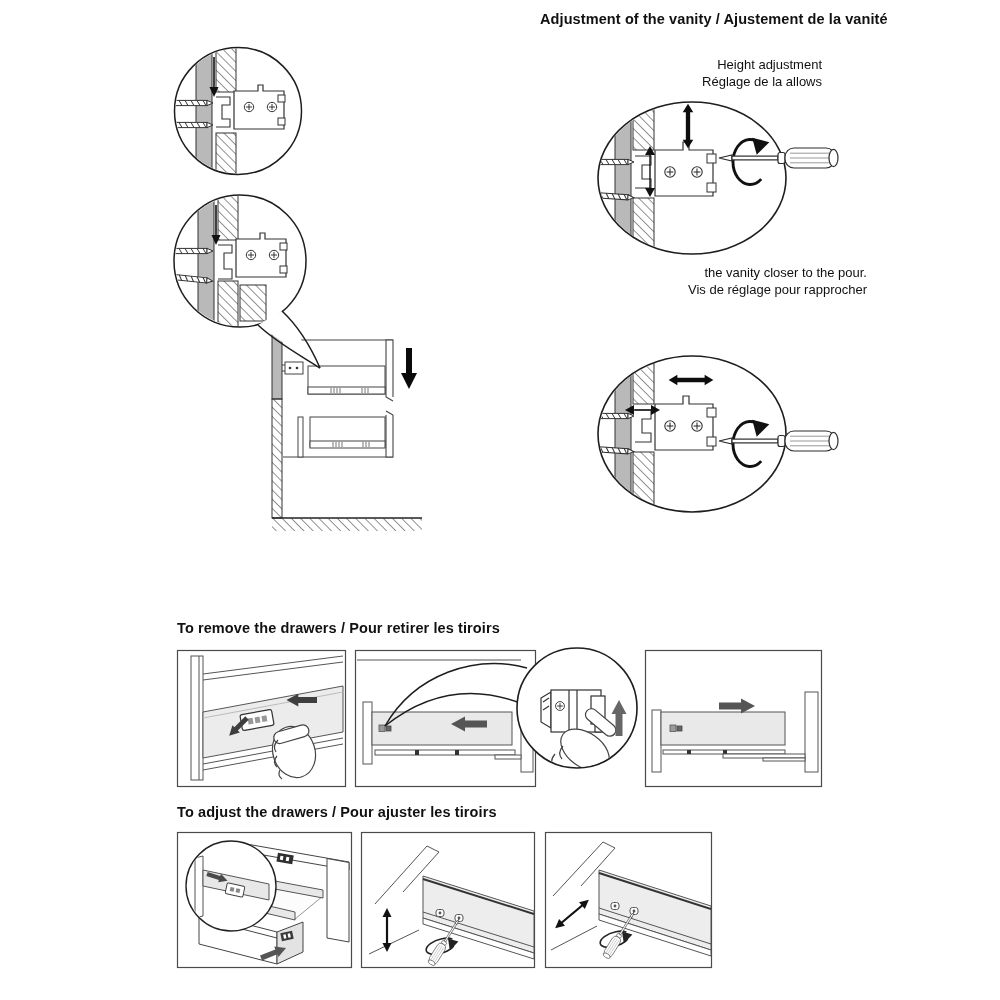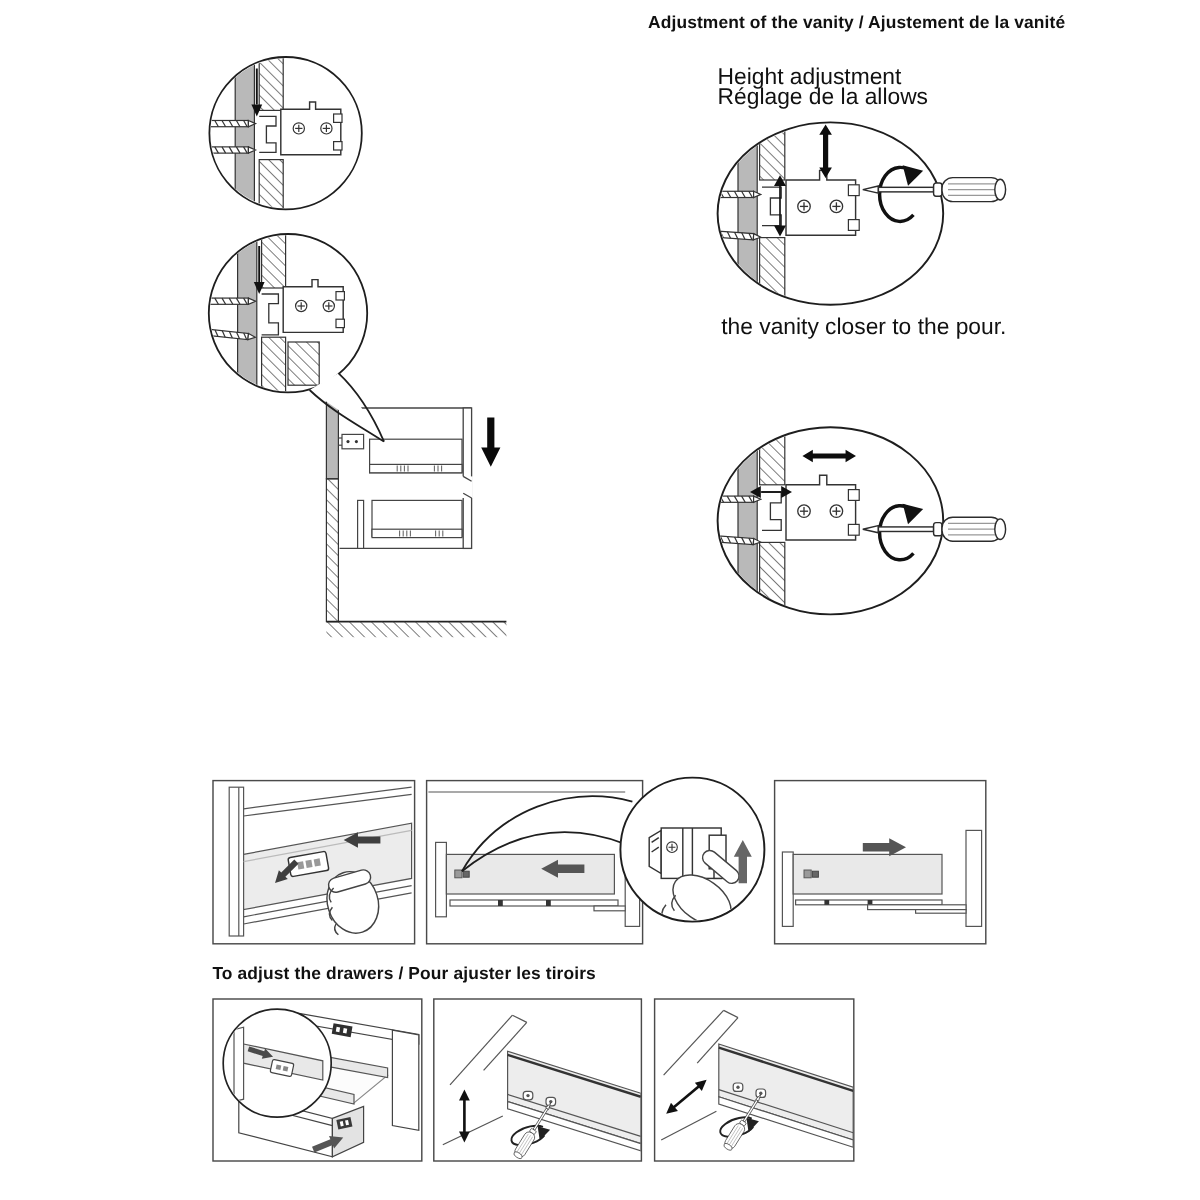--- a/index.html
+++ b/index.html
@@ -1,20 +1,20 @@
 <!DOCTYPE html>
 <html><head>
 <meta charset="utf-8">
 <style>
   html,body{margin:0;padding:0;background:#fff;}
   .page{position:relative;width:1000px;height:1000px;background:#ffffff;
         font-family:"Liberation Sans",sans-serif;color:#111;overflow:hidden;}
   .abs{position:absolute;}
   .title{font-size:14.5px;font-weight:700;letter-spacing:.1px;white-space:nowrap;}
-  .cap{font-size:19px;line-height:17px;text-align:left;font-weight:400;}
+  .cap{font-size:13px;line-height:17px;text-align:right;font-weight:400;}
   svg{display:block;overflow:visible;}
 </style>
 </head>
 <body>
 
 <div class="page">
 
   <svg width="0" height="0" class="abs" aria-hidden="true">
     <defs>
       <pattern id="hatch45" patternUnits="userSpaceOnUse" width="6.5" height="6.5" patternTransform="rotate(-45)">
@@ -64,22 +64,24 @@
 
   <div class="abs title" style="left:540px;top:11px">Adjustment of the vanity / Ajustement de la vanité</div>
 
   <div class="abs cap" style="left:598px;top:56px;width:224px">
     <div>Height adjustment</div>
     <div>Réglage de la allows</div>
   </div>
 
   <div class="abs cap" style="left:601px;top:264px;width:266px">
     <div>the vanity closer to the pour.</div>
+    <div>Vis de réglage pour rapprocher</div>
   </div>
 
+  <div class="abs title" style="left:177px;top:620px">To remove the drawers / Pour retirer les tiroirs</div>
   <div class="abs title" style="left:177px;top:804px">To adjust the drawers / Pour ajuster les tiroirs</div>
 
   <svg class="abs" style="left:265px;top:318px" width="170" height="222" viewBox="0 0 170 222">
     <g>
       <rect x="7" y="6" width="10" height="75" fill="#b9b9b9" stroke="#333" stroke-width="1"></rect>
       <rect x="7" y="81" width="10" height="119" fill="url(#hatch45)" stroke="#333" stroke-width="1"></rect>
     </g>
     <g>
       <line x1="7" y1="200" x2="157" y2="200" stroke="#222" stroke-width="1.4"></line>
       <rect x="7" y="200" width="150" height="13" fill="url(#hatch45)"></rect>

